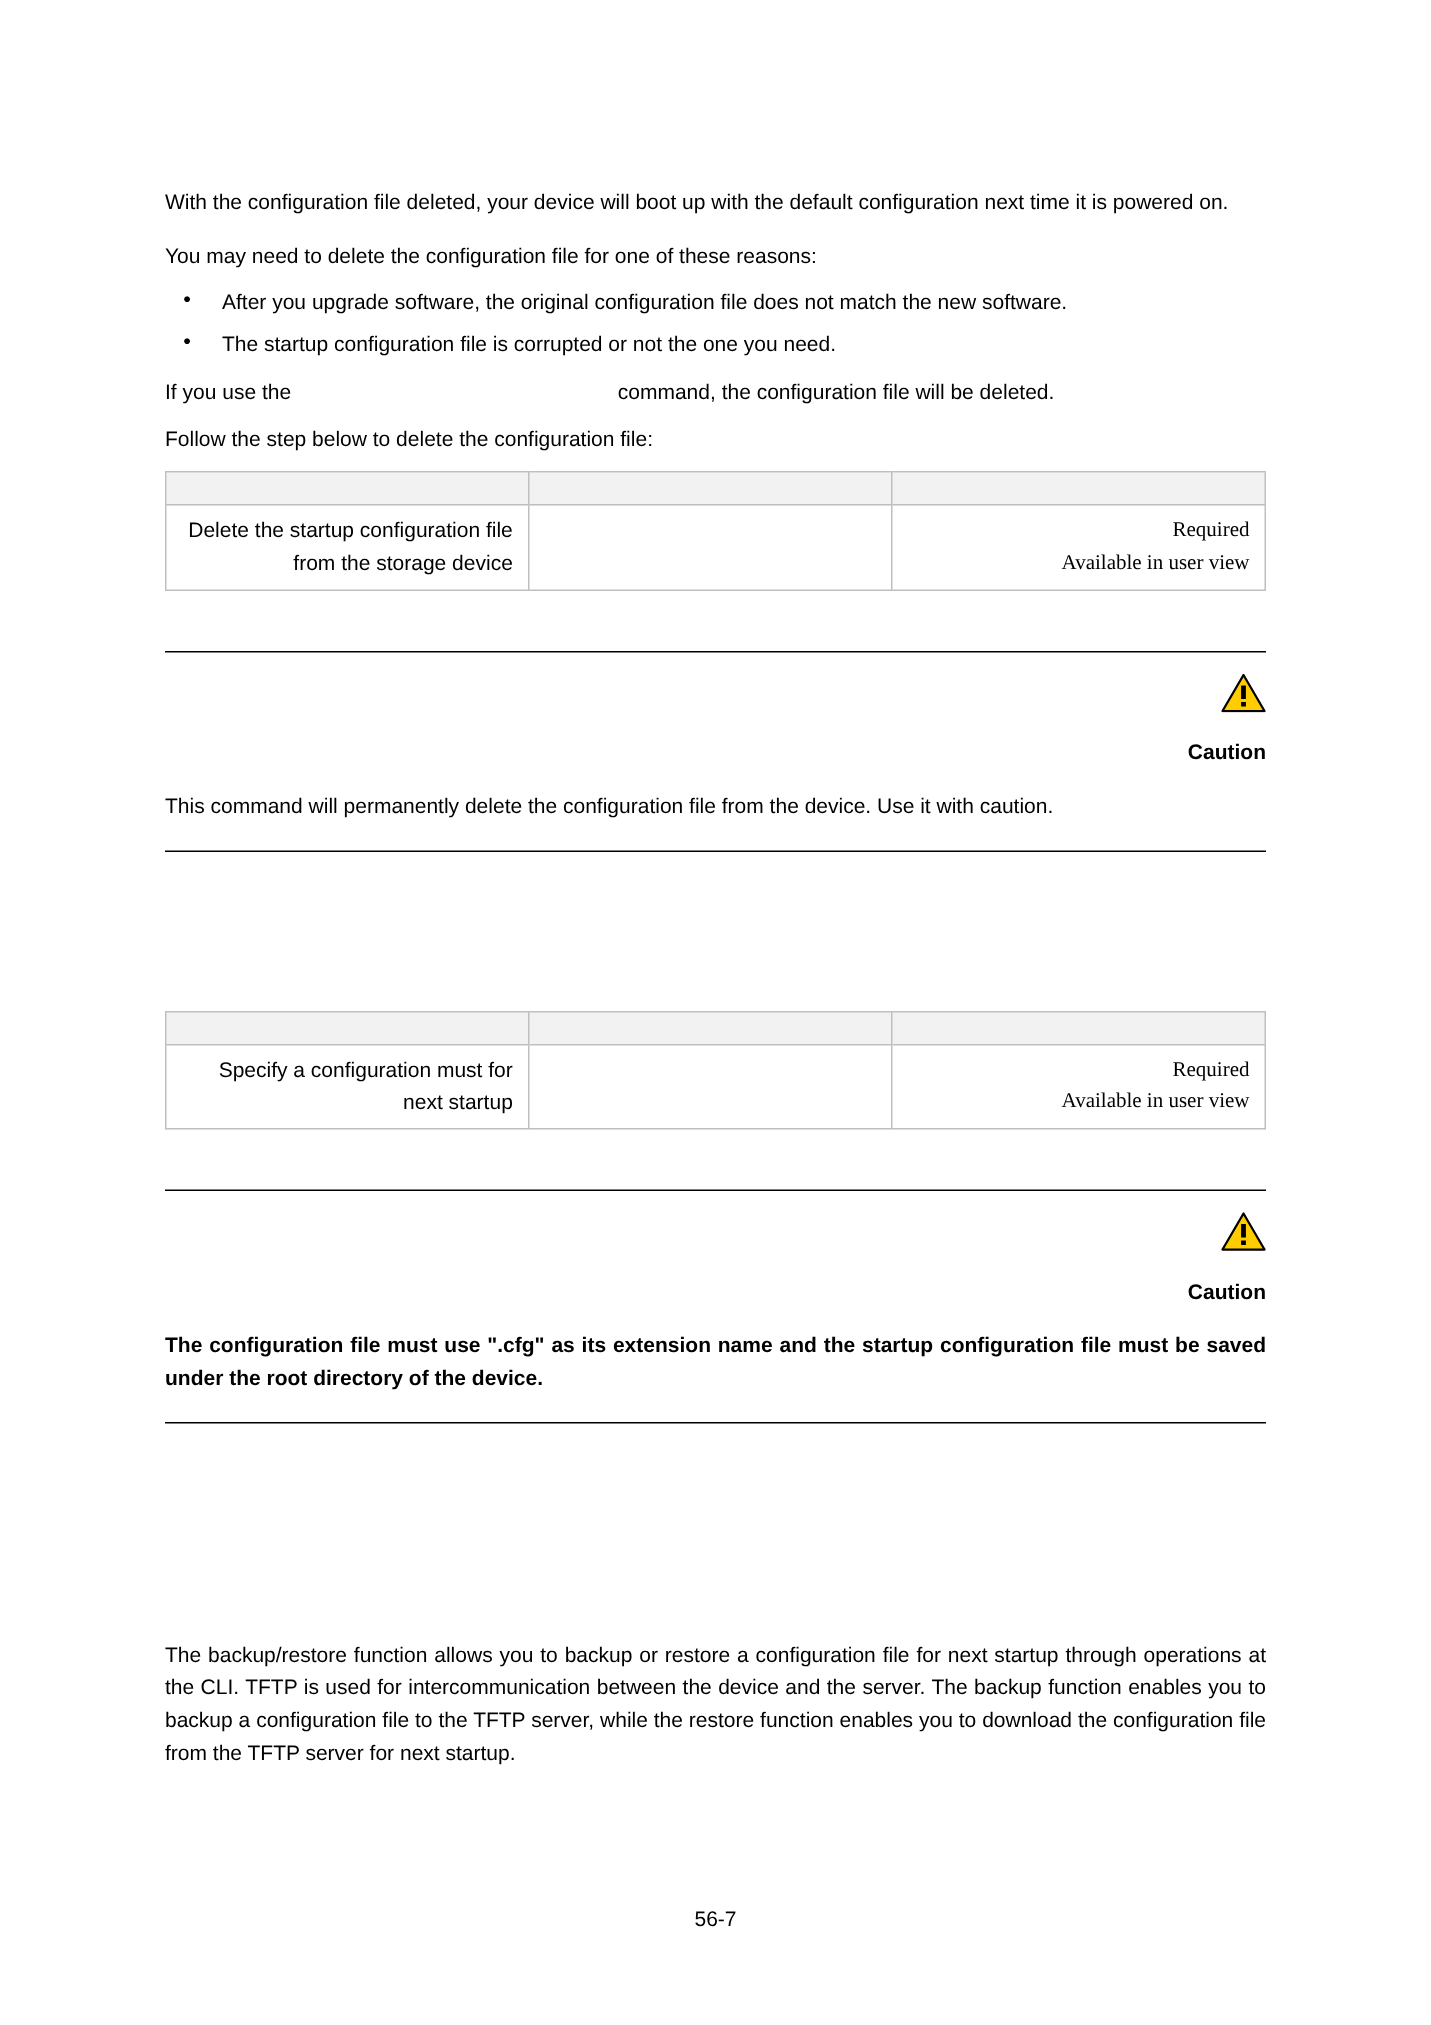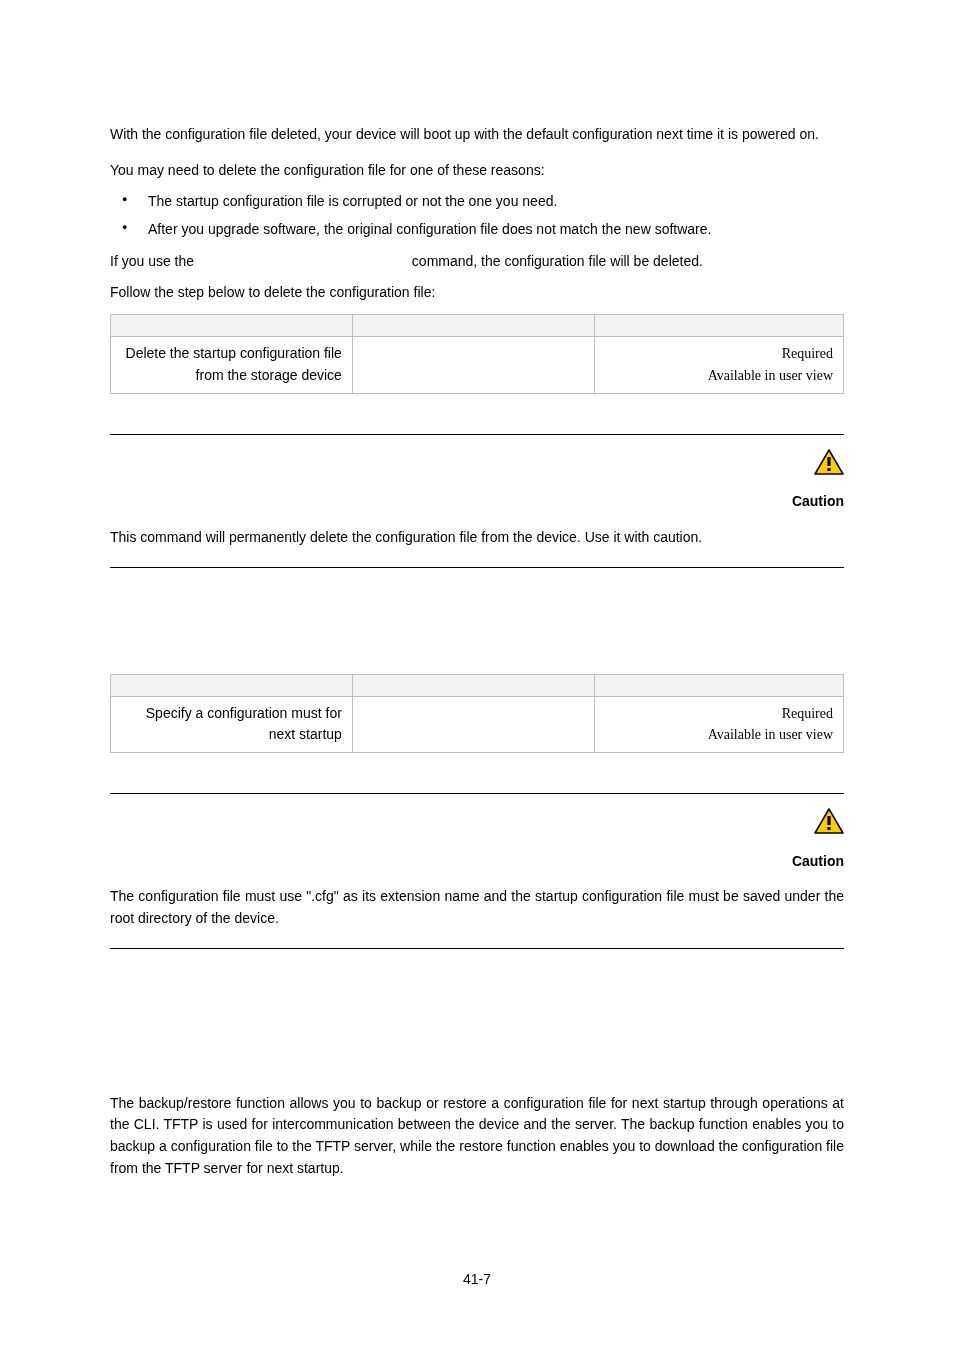--- a/index.html
+++ b/index.html
@@ -28,22 +28,22 @@
 </style>
 </head>
 <body>
 
 <div class="page">
 
   <p class="para">With the configuration file deleted, your device will boot up with the default configuration next time it is powered on.</p>
   <p class="para-tight">You may need to delete the configuration file for one of these reasons:</p>
 
   <ul class="bullets">
+    <li>After you upgrade software, the original configuration file does not match the new software.</li>
     <li>The startup configuration file is corrupted or not the one you need.</li>
-    <li>After you upgrade software, the original configuration file does not match the new software.</li>
   </ul>
 
   <p class="para-tight">
     <span class="inline-cmd">If you use the </span>
     <span class="inline-cmd" style="display:inline-block; width:210px;"></span>
     <span class="inline-cmd"> command, the configuration file will be deleted.</span>
   </p>
 
   <p class="para-tight">Follow the step below to delete the configuration file:</p>
 
@@ -118,22 +118,22 @@
     <div class="callout-head">
       <span class="tri-icon">
         <svg width="30" height="26" viewBox="0 0 30 26">
           <polygon points="15,1 29,25 1,25" fill="#ffcc00" stroke="#000" stroke-width="1.5" stroke-linejoin="round"></polygon>
           <rect x="13.4" y="8" width="3.2" height="9" fill="#000"></rect>
           <rect x="13.4" y="19" width="3.2" height="3" fill="#000"></rect>
         </svg>
       </span>
       <span class="label">Caution</span>
     </div>
-    <p class="para" style="margin:0;">The configuration file must use ".cfg" as its extension name and the startup configuration file must be saved under the root directory of the device.</p>
+    <p class="para" style="margin:0;font-weight:bold;">The configuration file must use ".cfg" as its extension name and the startup configuration file must be saved under the root directory of the device.</p>
   </div>
 
   <div class="section-gap"></div>
   <div class="spacer-40"></div>
 
   <p class="para">The backup/restore function allows you to backup or restore a configuration file for next startup through operations at the CLI. TFTP is used for intercommunication between the device and the server. The backup function enables you to backup a configuration file to the TFTP server, while the restore function enables you to download the configuration file from the TFTP server for next startup.</p>
 
-  <div class="footer">41-7</div>
+  <div class="footer">56-7</div>
 </div>
 
 </body></html>

